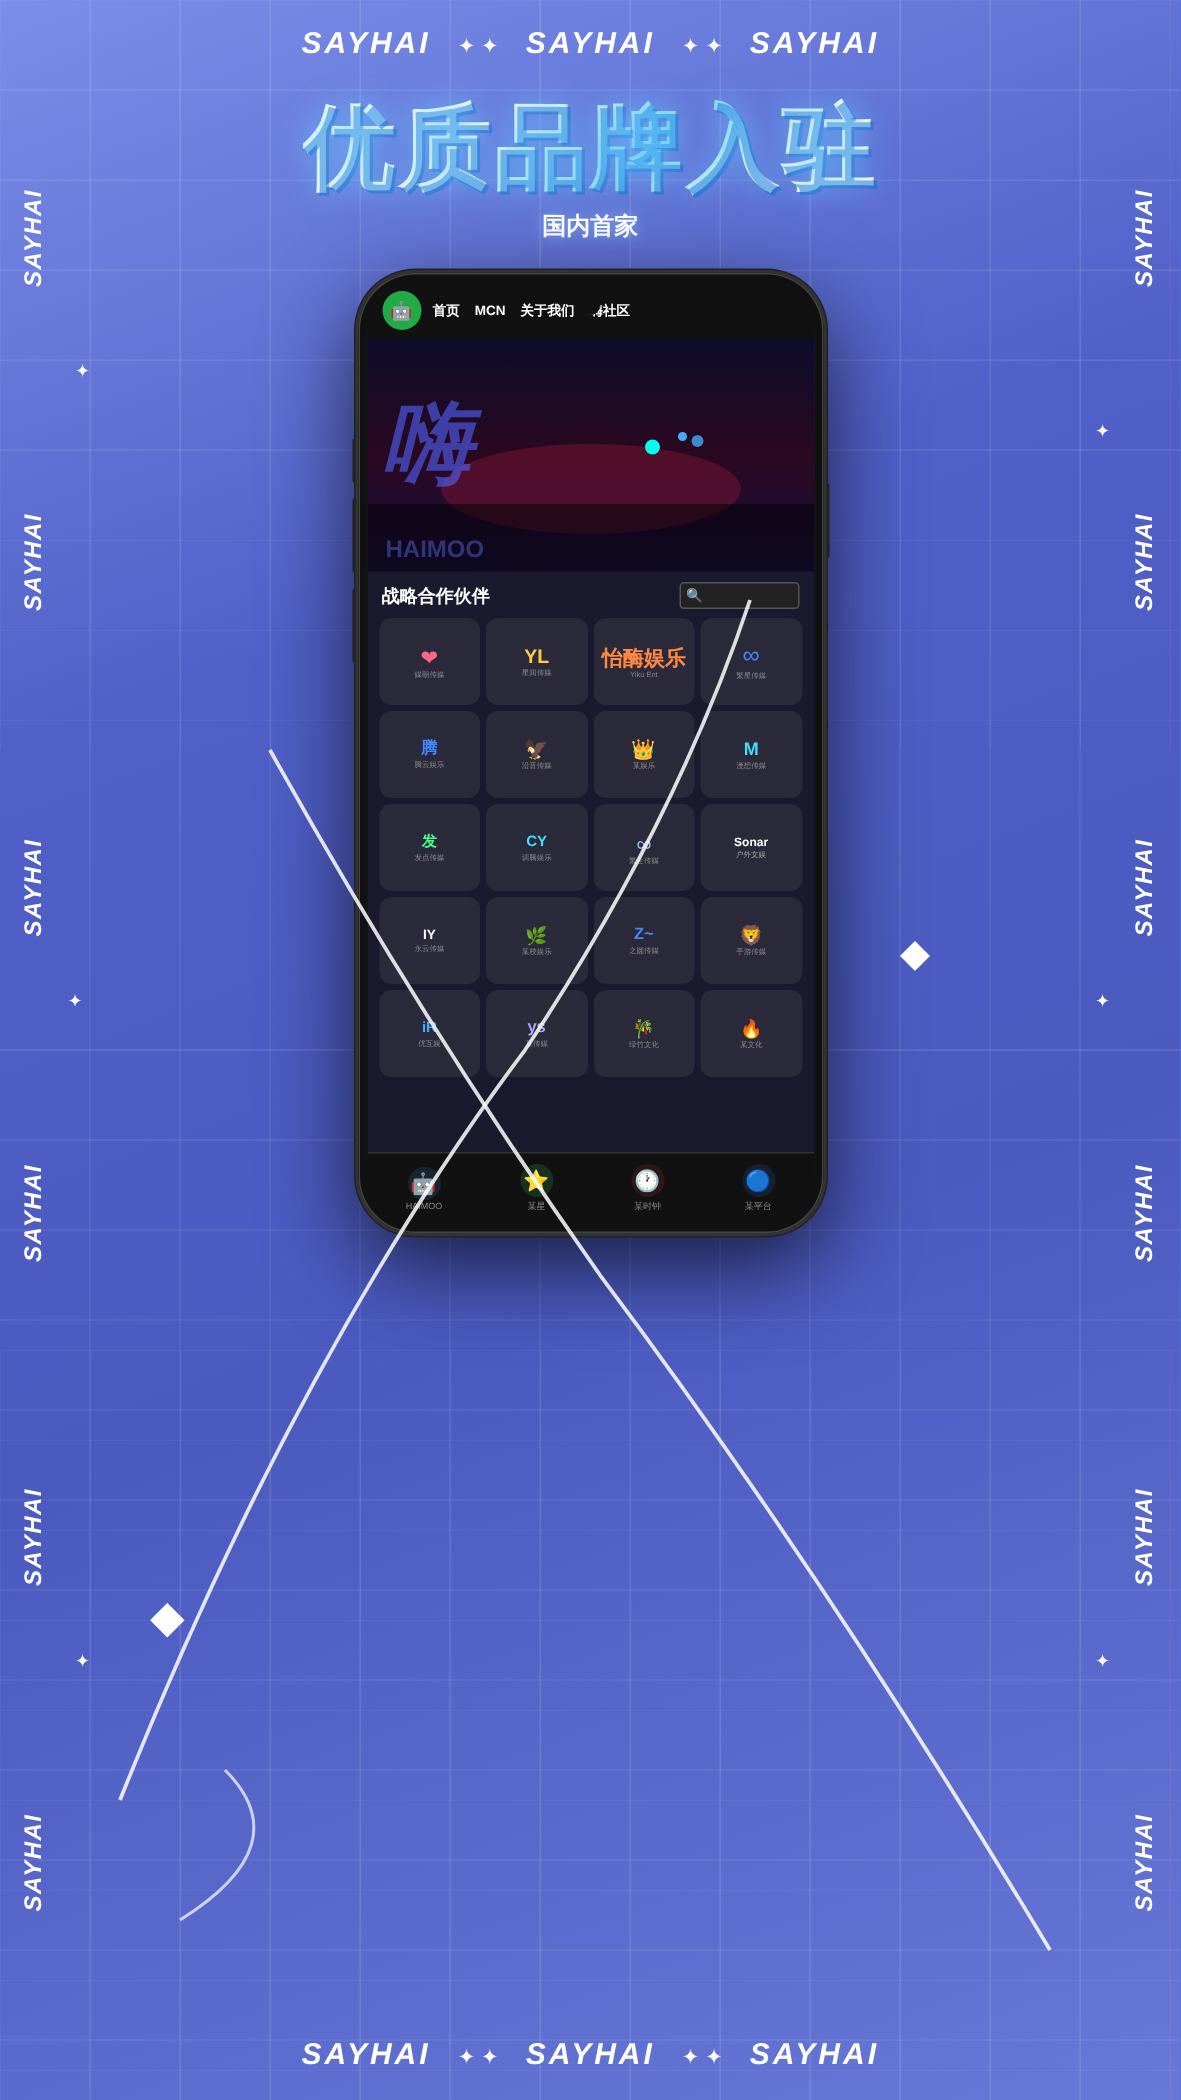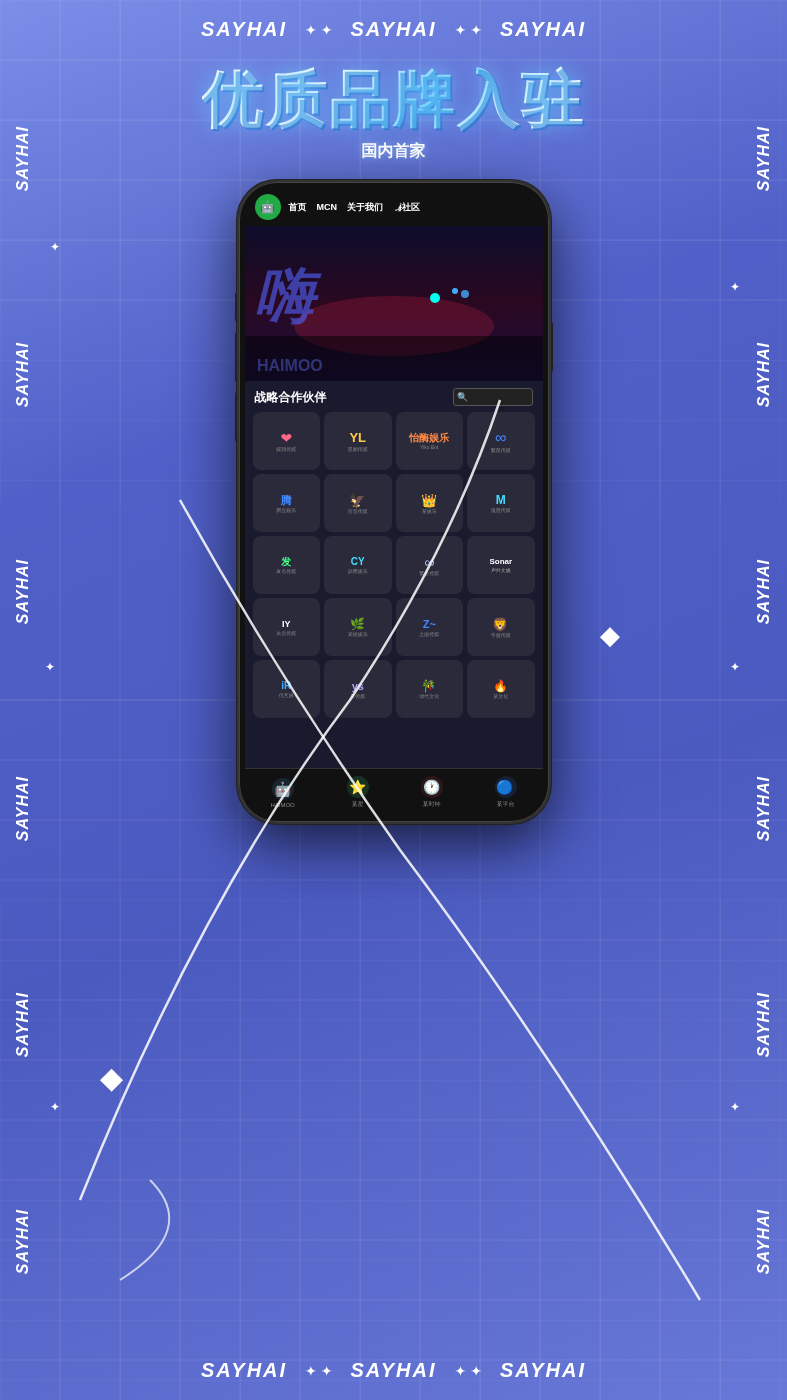--- a/index.html
+++ b/index.html
@@ -629,21 +629,21 @@
               <div class="brand-icon-area brand-gold">
                 <div>
                   <div class="brand-logo-text" style="color:#ffcc44;font-size:13px;">YL</div>
                   <div class="brand-logo-sub">星闻传媒</div>
                 </div>
               </div>
             </div>
             <div class="brand-card">
               <div class="brand-icon-area brand-orange">
                 <div>
-                  <div class="brand-logo-text" style="color:#ff8844;font-size:10px;">怡酶娱乐</div>
+                  <div class="brand-logo-text" style="color:#ff8844;font-size:14px;">怡酶娱乐</div>
                   <div class="brand-logo-sub">Yiku Ent</div>
                 </div>
               </div>
             </div>
             <div class="brand-card">
               <div class="brand-icon-area brand-blue">
                 <div>
                   <div style="font-size:16px;color:#4488ff;">∞</div>
                   <div class="brand-logo-sub">繁星传媒</div>
                 </div>

